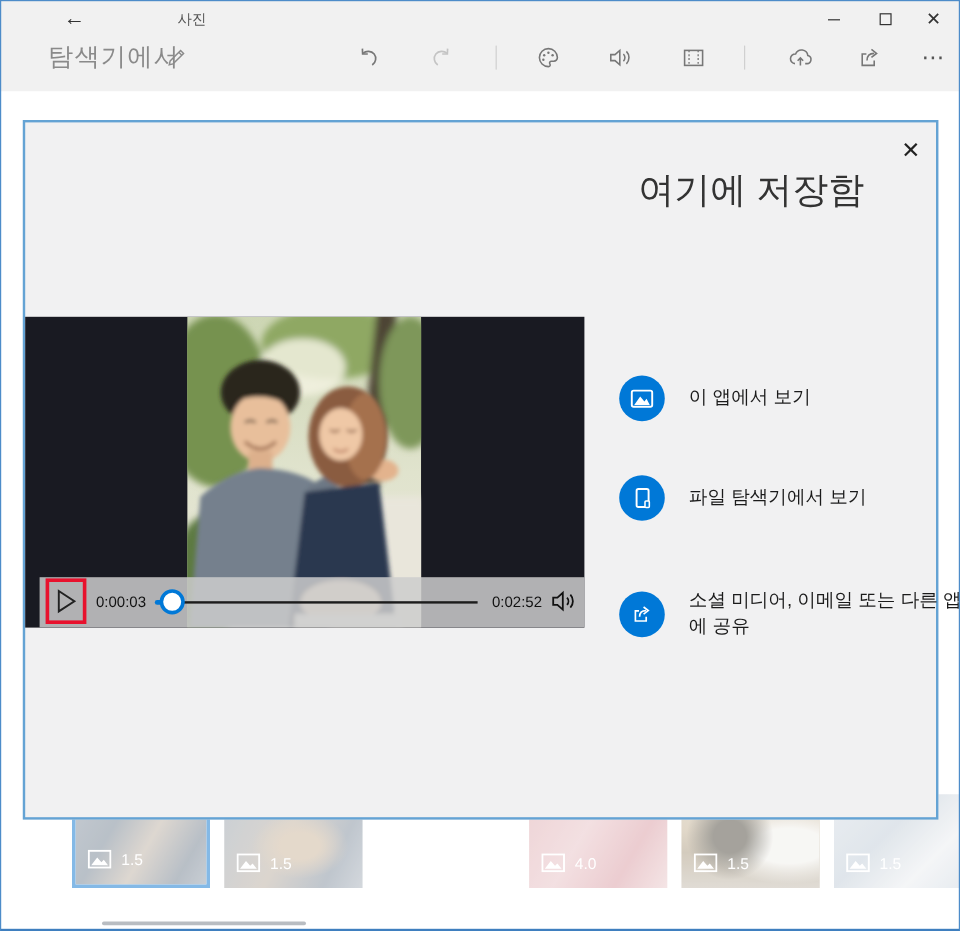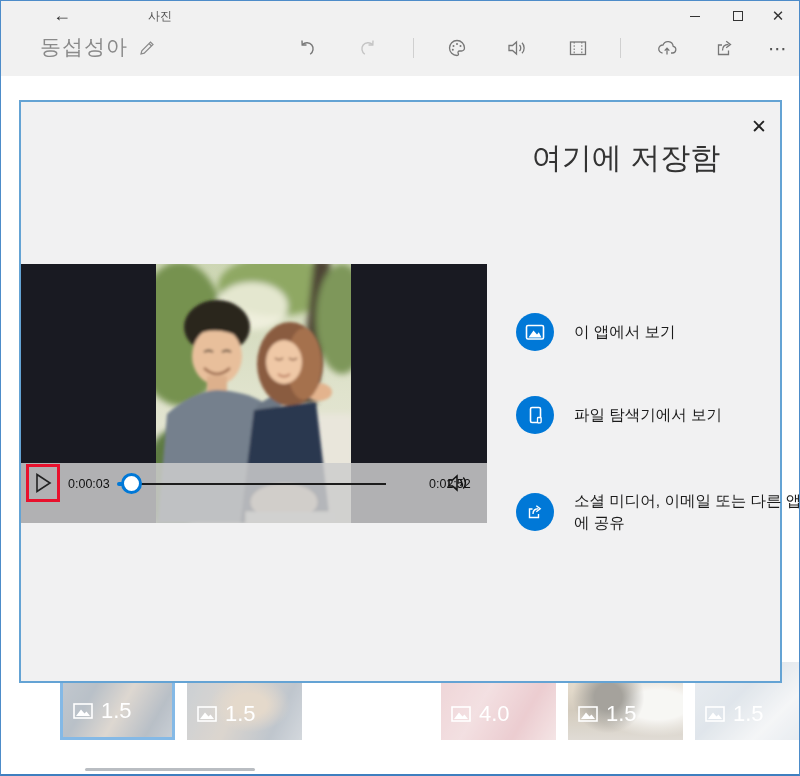--- a/index.html
+++ b/index.html
@@ -24,40 +24,40 @@
   .thumb { position:absolute; top:662px; width:115px; height:78px; z-index:1; }
   .thumb::after { content:""; position:absolute; inset:0; background:rgba(255,255,255,0.38); z-index:1; }
   .thumb.selected { border:3px solid #84b9e6; }
   .t1 { left:60px;  background:linear-gradient(120deg,#9fa9b4,#8e9aa6 30%,#c9bfb4 55%,#8d98a4 82%,#a7b0ba); }
   .t2 { left:187px; background:radial-gradient(ellipse at 55% 55%, #d4c2ac 0 18%, transparent 45%),linear-gradient(115deg,#a8b2bc,#c6bcb1 45%,#98a3af 78%,#b9c0c8); }
   .t3 { left:314px; background:radial-gradient(ellipse at 60% 50%, #d9c3ad 0 20%, transparent 45%),linear-gradient(100deg,#aeb6bf,#cec4b8 50%,#a3adb8); }
   .t4 { left:441px; background:linear-gradient(120deg,#e3b9bd,#eccdd0 40%,#e0aeb4 72%,#eed5d6); }
   .t5 { left:568px; background:radial-gradient(circle at 35% 45%, #6e6a60 0 16%, transparent 42%),radial-gradient(ellipse at 78% 55%, #f3f2ee 0 24%, transparent 52%),linear-gradient(180deg,#d9cdbb,#cfc0a8 38%,#b9ac96 62%,#cdc6bb); }
   .t6 { left:695px; background:linear-gradient(135deg,#dde3ea,#cdd6df 40%,#eef0f2 70%,#d5dde6); }
   .badge { position:absolute; left:10px; bottom:13px; display:flex; align-items:center; gap:8px; z-index:2; }
-  .badge-num { color:#fff; font-size:22px; }
+  .badge-num { color:#fff; font-size:13px; }
   .hscroll { position:absolute; left:85px; top:768px; width:170px; height:3px; background:#b9bdc2; border-radius:2px; z-index:1; }
 
   
   .dialog { position:absolute; left:19px; top:100px; width:763px; height:583px; background:#f1f1f2; border:2px solid #64a3d4; z-index:5; }
   .dlg-close { position:absolute; left:724px; top:10px; width:28px; height:28px; display:flex; align-items:center; justify-content:center; font-size:19px; color:#222; }
   .dlg-title { position:absolute; left:455px; top:36px; width:300px; text-align:center; font-size:30px; color:#333; }
   .dlg-path { position:absolute; left:496px; top:94px; width:266px; font-size:15.5px; line-height:21.5px; color:#1b1b1b; }
   .action-row { position:absolute; left:495px; display:flex; align-items:center; gap:20px; }
   .row1 { top:211px; } .row2 { top:294px; } .row3 { top:388px; }
   .action-circle { width:38px; height:38px; border-radius:50%; background:#0078d7; display:flex; align-items:center; justify-content:center; flex:0 0 auto; }
   .action-label { font-size:15.5px; line-height:21.5px; color:#1b1b1b; width:228px; }
 
   
   .player { position:absolute; left:0; top:162px; width:466px; height:259px; background:#191a22; overflow:hidden; }
   .photo { position:absolute; left:135px; top:0; }
-  .ctrl-bar { position:absolute; left:0; bottom:0; width:466px; height:60px; background:rgba(205,205,205,0.85); }
+  .ctrl-bar { position:absolute; left:12px; bottom:0; width:466px; height:42px; background:rgba(205,205,205,0.85); }
   .play-btn { position:absolute; left:5px; top:1px; width:34px; height:38px; border:3px solid #e8112d; display:flex; align-items:center; justify-content:center; }
   .time { position:absolute; top:14px; font-size:12.5px; color:#111; }
-  .time-cur { left:47px; } .time-total { left:377px;margin-left:31px; }
+  .time-cur { left:47px; } .time-total { left:377px; }
   .track { position:absolute; left:96px; top:0; width:269px; height:42px; }
   .track-done { position:absolute; left:0; top:19px; width:16px; height:4px; background:#0078d7; border-radius:2px; }
   .track-rest { position:absolute; left:16px; right:0; top:20px; height:2px; background:#1c1c1c; }
   .track-thumb { position:absolute; left:4px; top:10px; width:21px; height:21px; border-radius:50%; background:#fff; border:3px solid #0078d7; }
   .vol-icon { position:absolute; left:424px; top:9px; }
 </style>
 </head>
 <body>
 
 <div class="window">
@@ -70,21 +70,21 @@
     <div class="caption-btn cap-min">
         <div class="min-glyph"></div>
       </div>
     <div class="caption-btn cap-max">
         <div class="max-glyph"></div>
       </div>
     <div class="caption-btn cap-close">
         <span>✕</span>
       </div>
 
-    <div class="proj-title">동섭성아</div>
+    <div class="proj-title">탐색기에서</div>
     <div class="tb-icon" style="left:135px;">
       <svg width="20" height="20" viewBox="0 0 20 20">
           <path d="M4 16 L4.8 12.8 L13.5 4 L16 6.5 L7.2 15.2 Z M12 5.5 L14.5 8" fill="none" stroke="#8a8a8a" stroke-width="1.2"></path>
         </svg>
     </div>
     <div class="tb-icon" style="left:295px;">
       <svg width="22" height="22" viewBox="0 0 22 22">
           <path d="M6.5 7.5 C9 5 13.5 5.2 15.8 8 C18 10.8 17.3 15 14.2 17.2" fill="none" stroke="#777" stroke-width="1.4"></path>
           <polyline points="6,3.5 6.2,8 10.5,8" fill="none" stroke="#777" stroke-width="1.4"></polyline>
         </svg>

